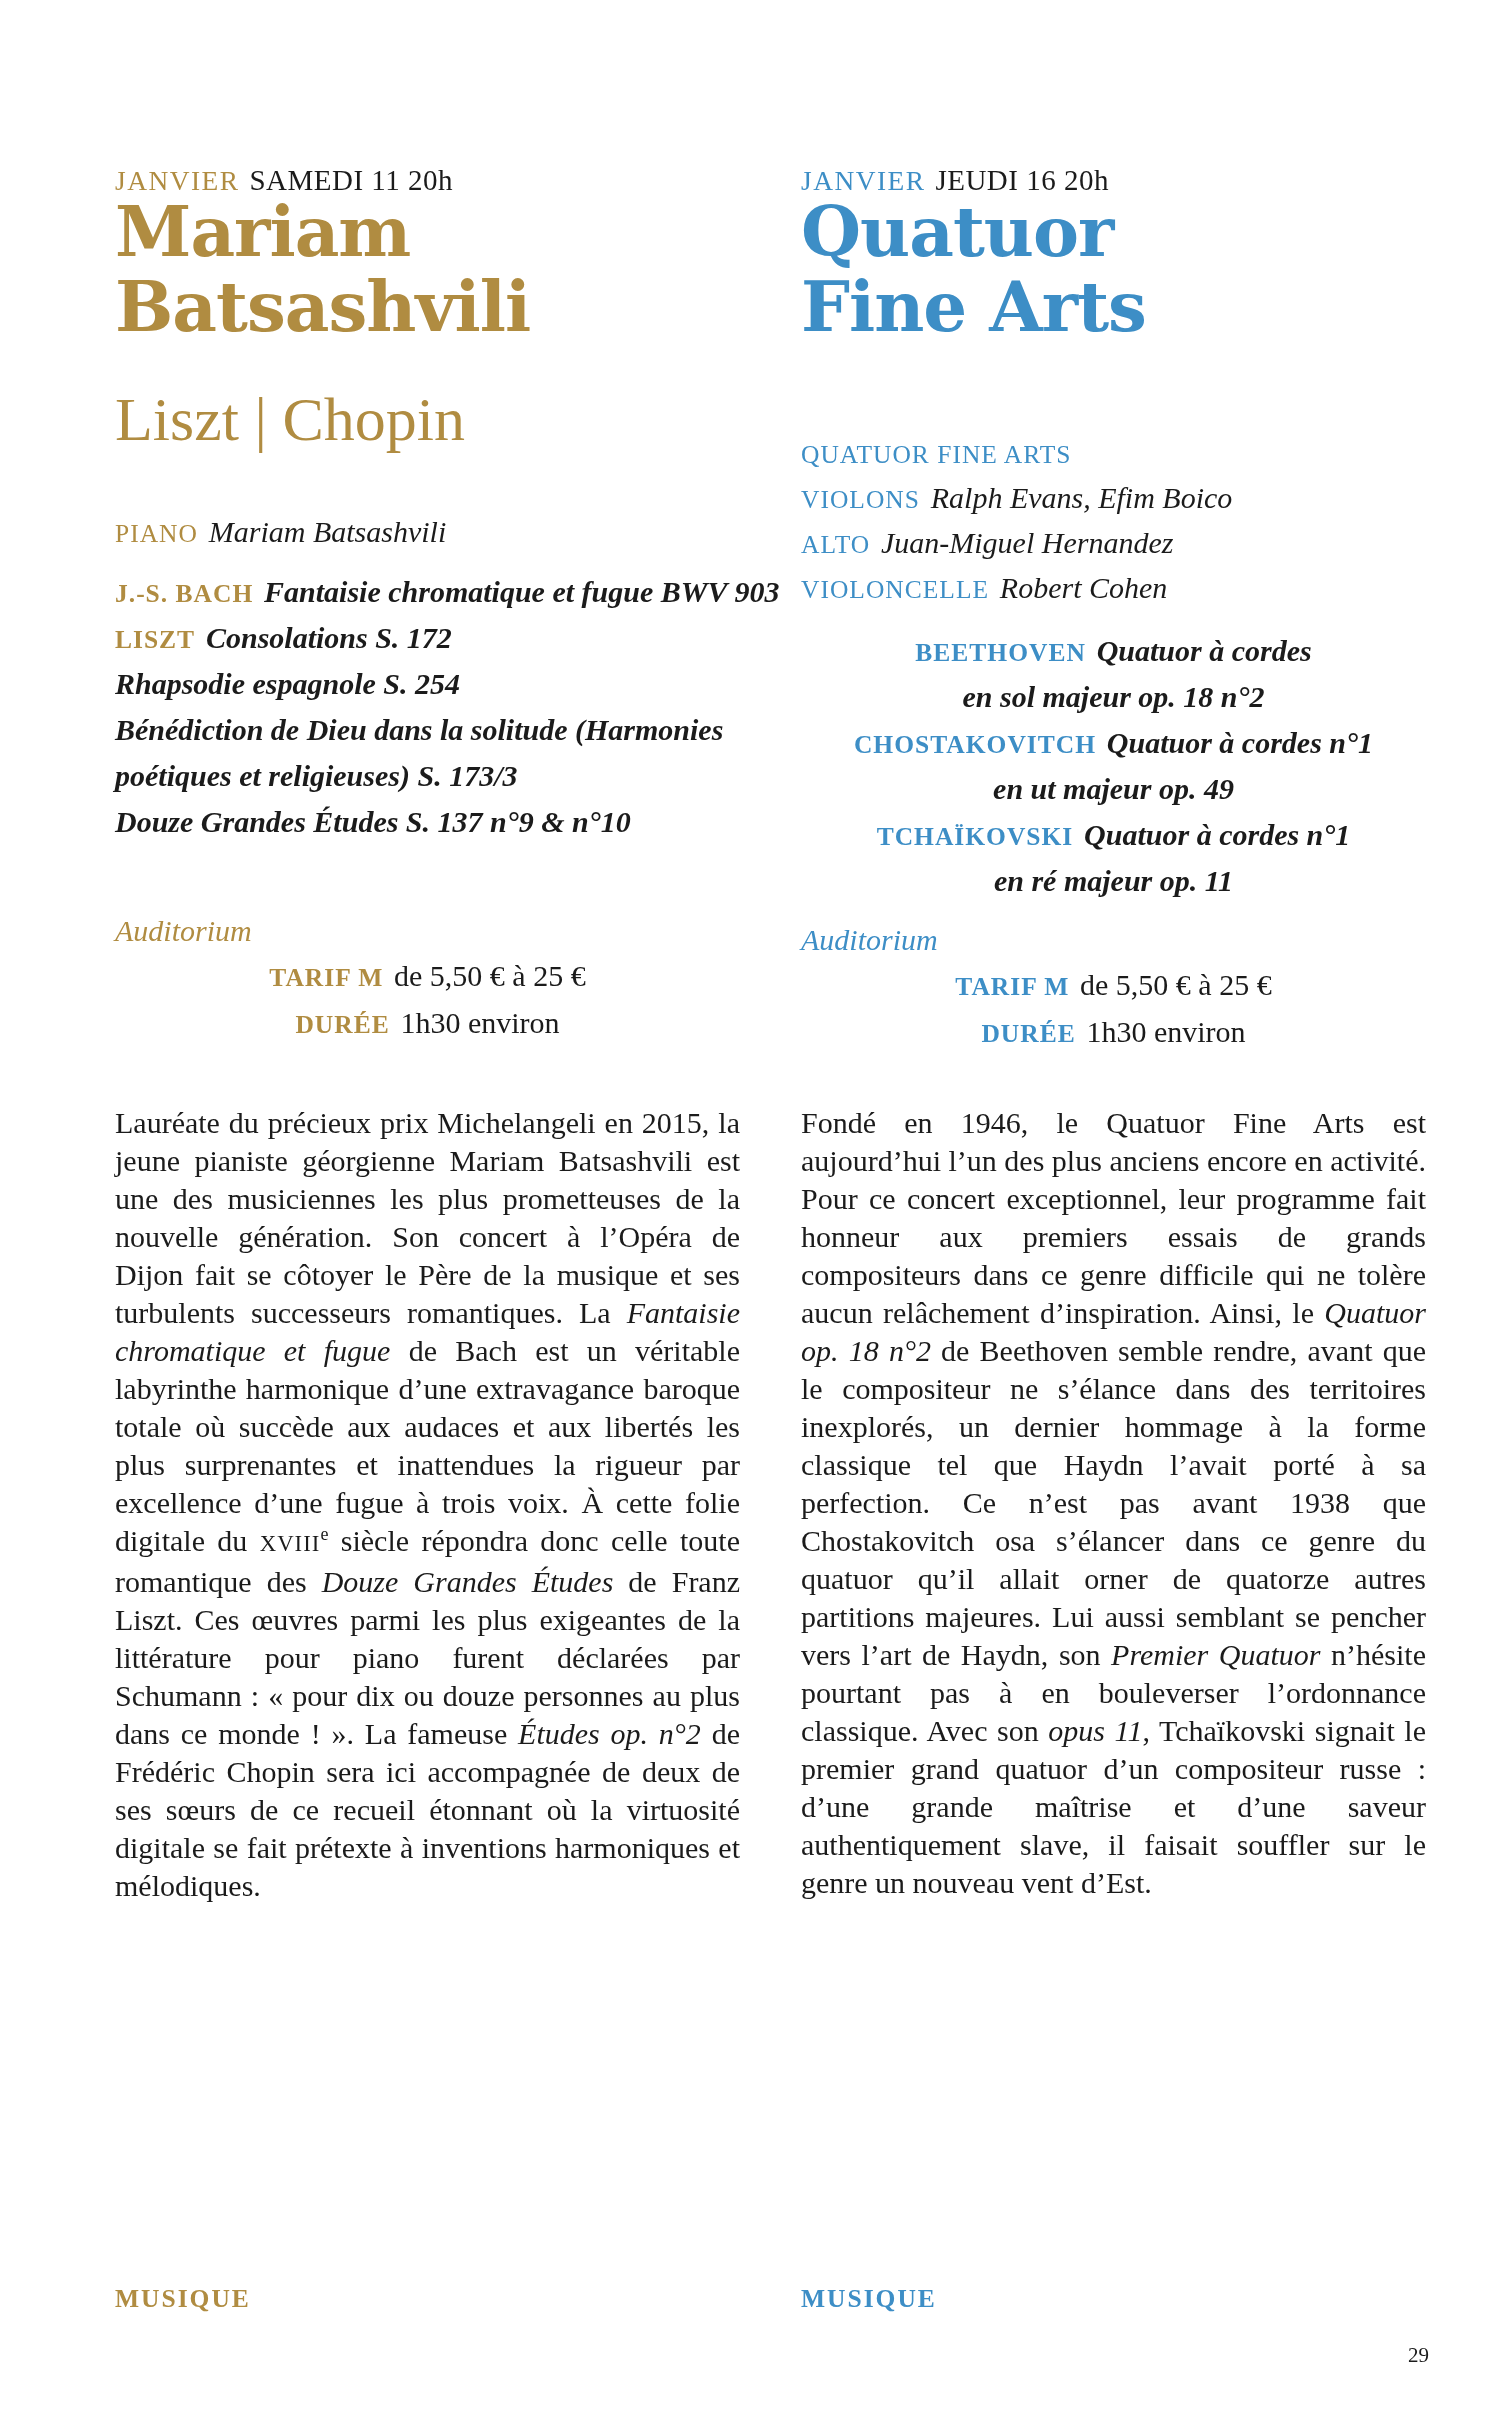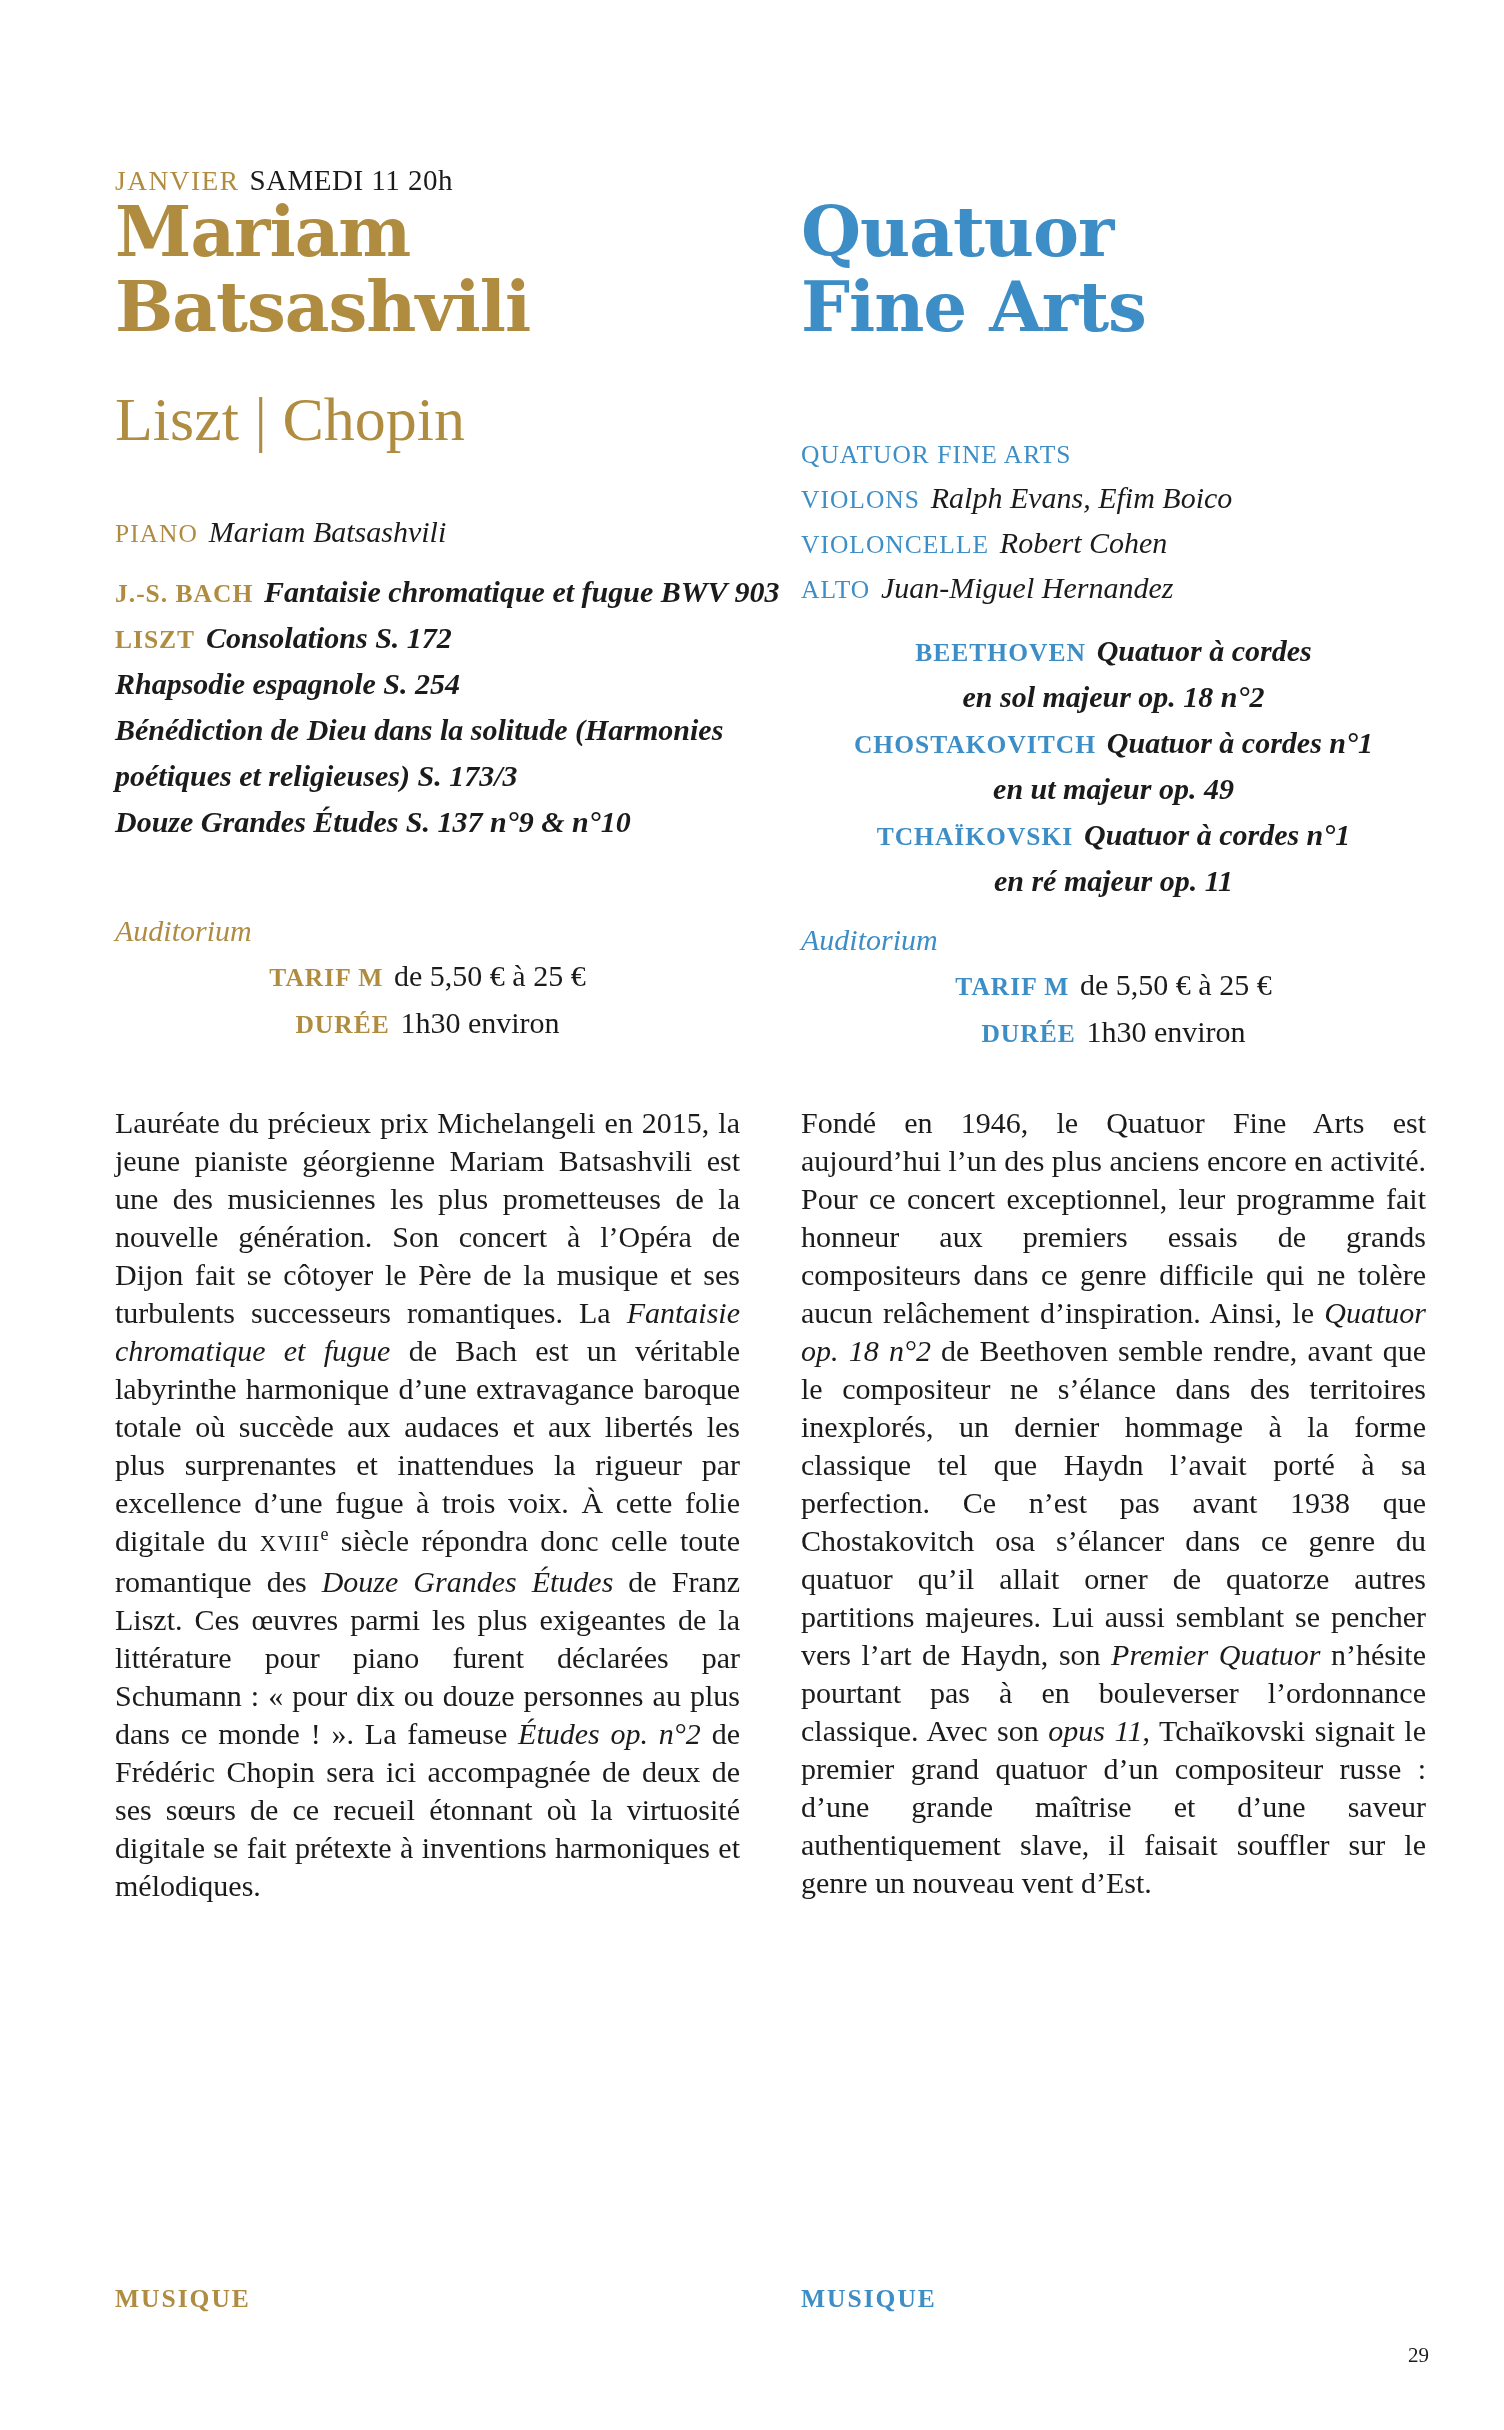--- a/index.html
+++ b/index.html
@@ -114,38 +114,41 @@
     <div class="vline"><span class="vlabel themed">DURÉE</span><span>1h30 environ</span></div>
   </div>
 
   <div class="blk b-body body-text">Lauréate du précieux prix Michelangeli en 2015, la jeune pianiste géorgienne Mariam Batsashvili est une des musiciennes les plus prometteuses de la nouvelle génération. Son concert à l’Opéra de Dijon fait se côtoyer le Père de la musique et ses turbulents successeurs romantiques. La <i>Fantaisie chromatique et fugue</i> de Bach est un véritable labyrinthe harmonique d’une extravagance baroque totale où succède aux audaces et aux libertés les plus surprenantes et inattendues la rigueur par excellence d’une fugue à trois voix. À cette folie digitale du <span class="sc">xviii</span><sup>e</sup> siècle répondra donc celle toute romantique des <i>Douze Grandes Études</i> de Franz Liszt. Ces œuvres parmi les plus exigeantes de la littérature pour piano furent déclarées par Schumann : « pour dix ou douze personnes au plus dans ce monde ! ». La fameuse <i>Études op. n°2</i> de Frédéric Chopin sera ici accompagnée de deux de ses sœurs de ce recueil étonnant où la virtuosité digitale se fait prétexte à inventions harmoniques et mélodiques.</div>
 
   <div class="blk b-cat themed">MUSIQUE</div>
 </section>
 
 <section class="col right">
 
+  <div class="blk b-date">
+    <span class="month themed">JANVIER</span><span class="daytime">JEUDI 16 20h</span>
+  </div>
 
   <h1 class="blk b-title title themed">
     <span class="tline">Quatuor</span>
     <span class="tline">Fine Arts</span>
   </h1>
 
   <div class="blk b-perf">
     <div class="pline">
       <span class="plabel themed">QUATUOR FINE ARTS</span><span class="pnames"></span>
     </div>
     <div class="pline">
       <span class="plabel themed">VIOLONS</span><span class="pnames">Ralph Evans, Efim Boico</span>
     </div>
     <div class="pline">
-      <span class="plabel themed">VIOLONCELLE</span><span class="pnames">Robert Cohen</span>
+      <span class="plabel themed">ALTO</span><span class="pnames">Juan-Miguel Hernandez</span>
     </div>
     <div class="pline">
-      <span class="plabel themed">ALTO</span><span class="pnames">Juan-Miguel Hernandez</span>
+      <span class="plabel themed">VIOLONCELLE</span><span class="pnames">Robert Cohen</span>
     </div>
   </div>
 
   <div class="blk b-prog">
     <div class="prog-line"><span class="plabel themed">BEETHOVEN</span><span class="work">Quatuor à cordes</span></div>
     <div class="prog-line"><span class="plabel themed"></span><span class="work">en sol majeur op. 18 n°2</span></div>
     <div class="prog-line"><span class="plabel themed">CHOSTAKOVITCH</span><span class="work">Quatuor à cordes n°1</span></div>
     <div class="prog-line"><span class="plabel themed"></span><span class="work">en ut majeur op. 49</span></div>
     <div class="prog-line"><span class="plabel themed">TCHAÏKOVSKI</span><span class="work">Quatuor à cordes n°1</span></div>
     <div class="prog-line"><span class="plabel themed"></span><span class="work">en ré majeur op. 11</span></div>

